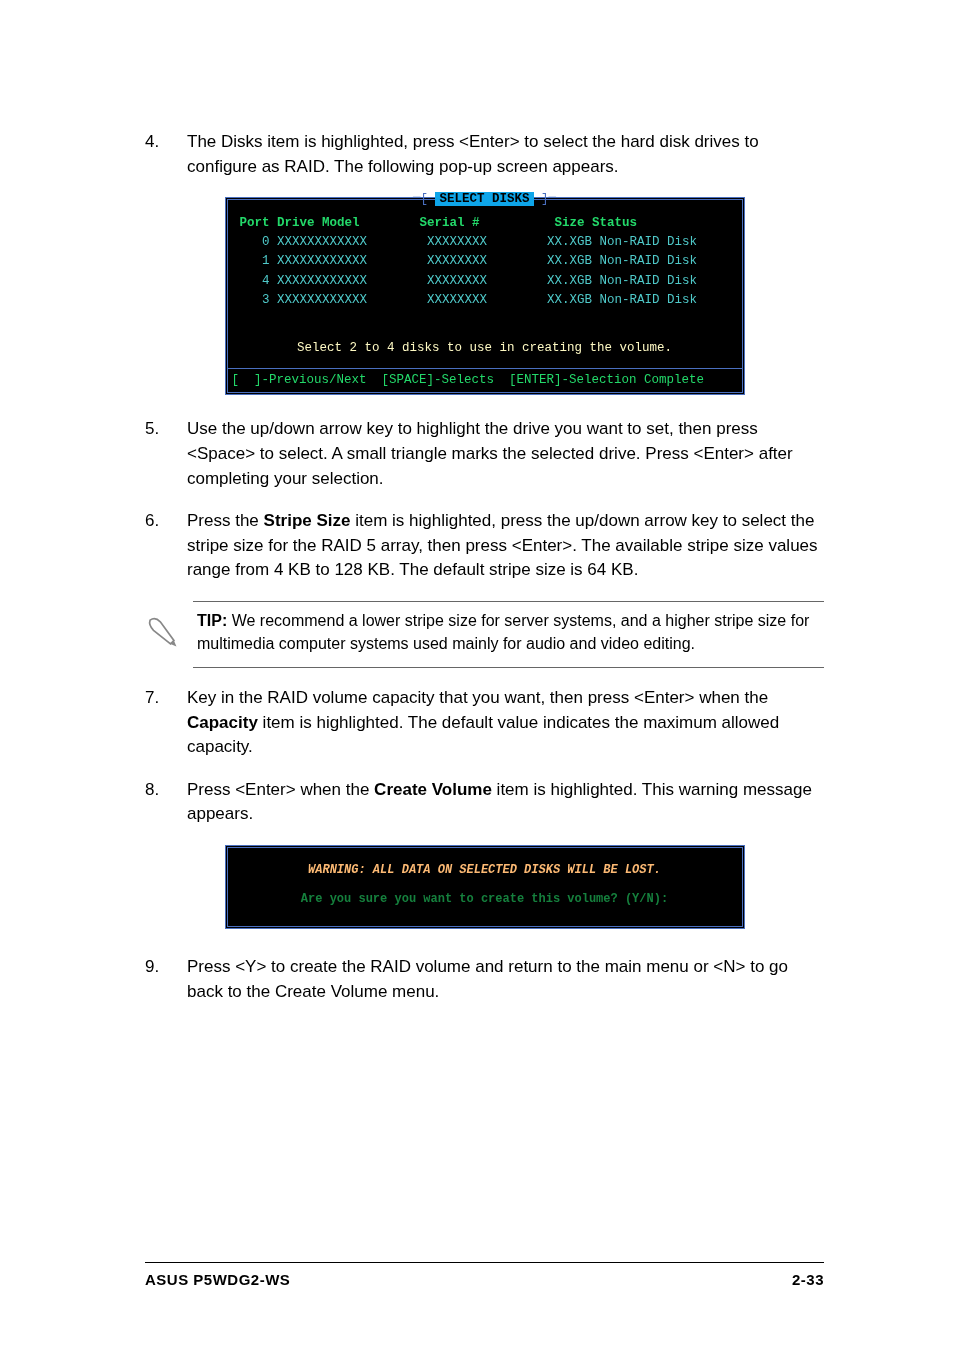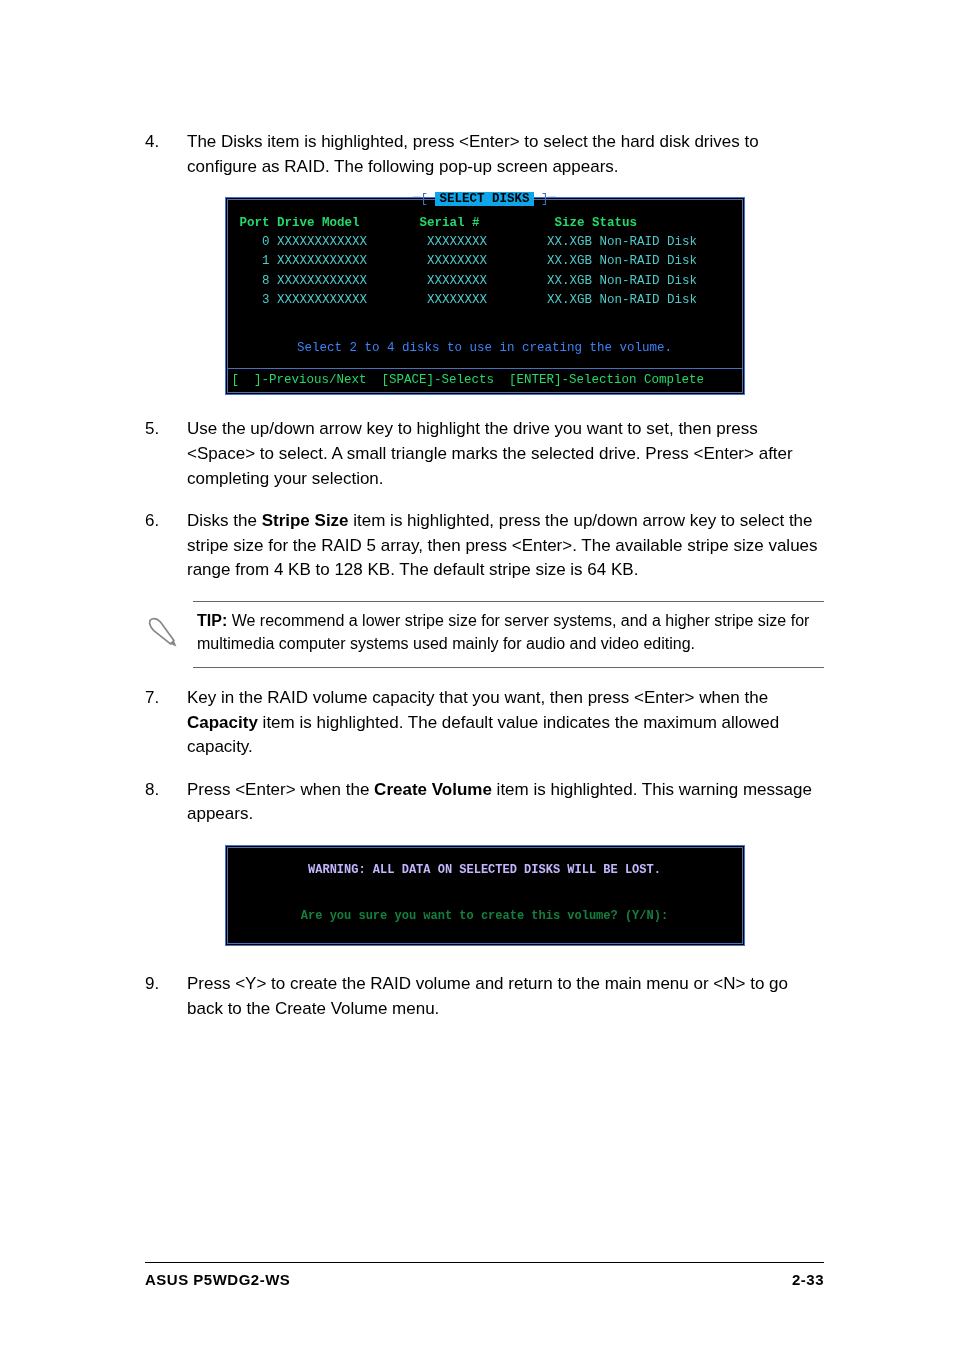--- a/index.html
+++ b/index.html
@@ -31,21 +31,21 @@
   .bios-title {
     background: #0ea5e9;
     color: #000;
     padding: 0 4px;
     font-weight: bold;
   }
   .bios-brackets { color: #4a6fbf; }
   .bios-inner { padding: 4px 12px 6px 12px; }
   .bios-row { white-space: pre; }
   .bios-hdr { color: #23d96a; font-weight: bold; }
-  .bios-msg { color: #3b82f6; text-align: center; margin-top: 28px; margin-bottom: 4px; }
+  .bios-msg { color: #fef9c3; text-align: center; margin-top: 28px; margin-bottom: 4px; }
   .bios-footer {
     color: #23d96a;
     font-family: "Courier New", monospace;
     font-size: 12.5px;
     padding: 2px 4px;
     border-top: 1px solid #4a6fbf;
     white-space: pre;
   }
   .bold { font-weight: bold; }
   .tip-row { display: flex; align-items: center; margin: 6px 0 18px 0; }
@@ -61,21 +61,21 @@
   .warn-box {
     border: 3px double #4a6fbf;
     background: #000;
     width: 520px;
     margin: 14px auto 26px auto;
     font-family: "Courier New", monospace;
     font-size: 12px;
     text-align: center;
     padding: 14px 8px 18px 8px;
   }
-  .warn-line1 { color: #c4b5fd; font-weight: bold; margin-bottom: 28px; }
+  .warn-line1 { color: #fdba74; font-weight: bold; margin-bottom: 11px; font-style: italic; }
   .warn-line2 { color: #15803d; font-weight: bold; }
   .footer-bar {
     position: absolute;
     left: 145px;
     right: 130px;
     bottom: 60px;
     border-top: 1px solid #000;
     padding-top: 6px;
     display: flex;
     justify-content: space-between;
@@ -94,36 +94,36 @@
 </div>
 
 <div class="bios-box">
   <div class="bios-title-wrap">
     <span class="bios-brackets">═[ </span><span class="bios-title">SELECT DISKS</span><span class="bios-brackets"> ]═</span>
   </div>
   <div class="bios-inner">
     <div class="bios-row bios-hdr">Port Drive Model        Serial #          Size Status</div>
     <div class="bios-row">   0 XXXXXXXXXXXX        XXXXXXXX        XX.XGB Non-RAID Disk</div>
     <div class="bios-row">   1 XXXXXXXXXXXX        XXXXXXXX        XX.XGB Non-RAID Disk</div>
-    <div class="bios-row">   8 XXXXXXXXXXXX        XXXXXXXX        XX.XGB Non-RAID Disk</div>
+    <div class="bios-row">   4 XXXXXXXXXXXX        XXXXXXXX        XX.XGB Non-RAID Disk</div>
     <div class="bios-row">   3 XXXXXXXXXXXX        XXXXXXXX        XX.XGB Non-RAID Disk</div>
     <div class="bios-msg">Select 2 to 4 disks to use in creating the volume.</div>
   </div>
   <div class="bios-footer">[  ]-Previous/Next  [SPACE]-Selects  [ENTER]-Selection Complete</div>
 </div>
 
 <div class="step">
   <div class="step-num">5.</div>
   <div class="step-body">Use the up/down arrow key to highlight the drive you want to set, then press &lt;Space&gt; to select.  A small triangle marks the selected drive. Press &lt;Enter&gt; after completing your selection.</div>
 </div>
 
 <div class="step">
   <div class="step-num">6.</div>
   <div class="step-body">
-    <span>Disks the </span><span class="bold">Stripe Size</span><span> item is highlighted, press the up/down arrow key to select the stripe size for the RAID 5 array, then press &lt;Enter&gt;. The available stripe size values range from 4 KB to 128 KB. The default stripe size is 64 KB.</span>
+    <span>Press the </span><span class="bold">Stripe Size</span><span> item is highlighted, press the up/down arrow key to select the stripe size for the RAID 5 array, then press &lt;Enter&gt;. The available stripe size values range from 4 KB to 128 KB. The default stripe size is 64 KB.</span>
   </div>
 </div>
 
 <div class="tip-row">
   <div class="tip-icon">
     <svg class="pencil-svg" viewBox="0 0 40 40">
       <path d="M6 6 Q12 2 18 8 L34 30 L30 34 L10 18 Q4 12 6 6 Z" fill="none" stroke="#888" stroke-width="2"></path>
       <path d="M30 34 L34 30 L37 37 Z" fill="#888"></path>
     </svg>
   </div>

